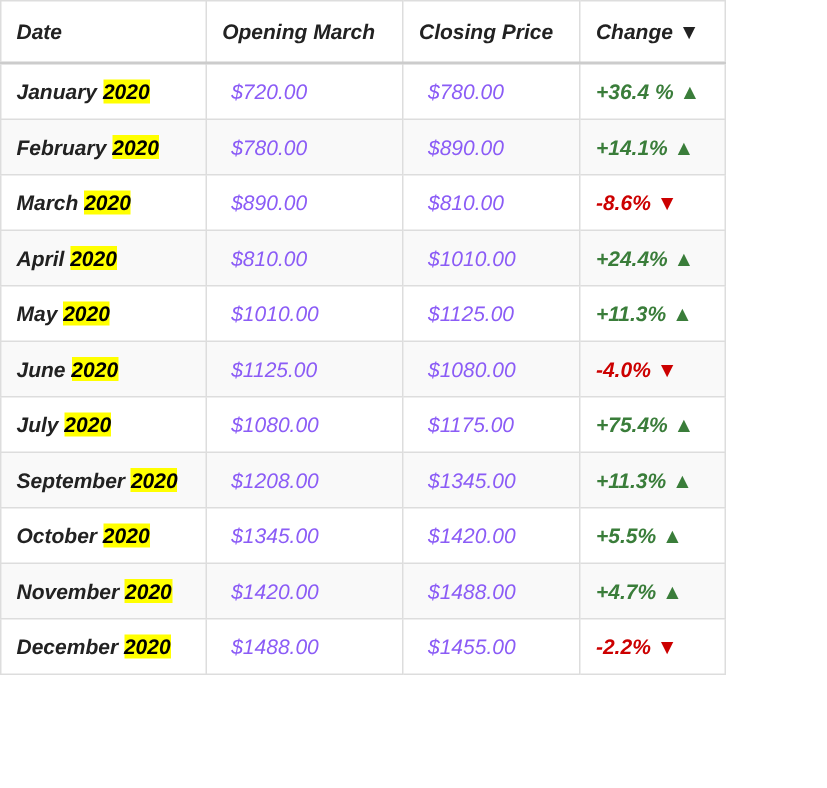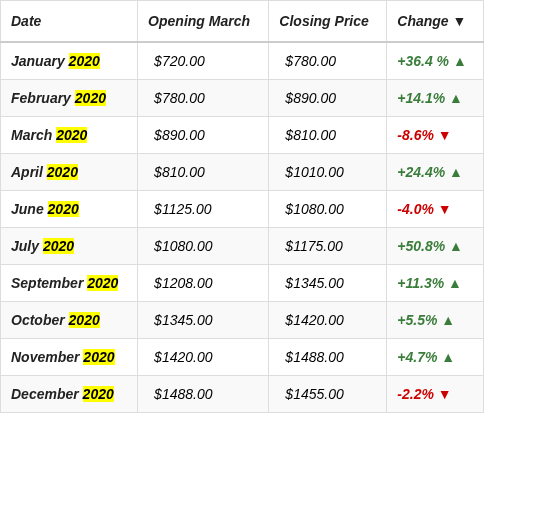--- a/index.html
+++ b/index.html
@@ -42,21 +42,21 @@
     .date-cell {
       font-weight: bold;
       color: #222;
       margin-top: 15px;
     }
     .year-highlight {
       background-color: yellow;
       color: #000;
     }
     .price {
-      color: #000000;
+      color: #8b5cf6;
       padding-left: 16px;
     }
     .change-positive {
       color: #3a7d3a;
       font-weight: bold;
     }
     .change-negative {
       color: #cc0000;
       font-weight: bold;
     }
@@ -98,30 +98,36 @@
         <td class="price">$810.00</td>
         <td class="change-negative arrow-down">-8.6%</td>
       </tr>
       <tr>
         <td class="date-cell">April <span class="year-highlight">2020</span></td>
         <td class="price">$810.00</td>
         <td class="price">$1010.00</td>
         <td class="change-positive arrow-up">+24.4%</td>
       </tr>
       <tr>
+        <td class="date-cell">May <span class="year-highlight">2020</span></td>
+        <td class="price">$1010.00</td>
+        <td class="price">$1125.00</td>
+        <td class="change-positive arrow-up">+11.3%</td>
+      </tr>
+      <tr>
         <td class="date-cell">June <span class="year-highlight">2020</span></td>
         <td class="price">$1125.00</td>
         <td class="price">$1080.00</td>
         <td class="change-negative arrow-down">-4.0%</td>
       </tr>
       <tr>
         <td class="date-cell">July <span class="year-highlight">2020</span></td>
         <td class="price">$1080.00</td>
         <td class="price">$1175.00</td>
-        <td class="change-positive arrow-up">+50.8%</td>
+        <td class="change-positive arrow-up">+75.4%</td>
       </tr>
       <tr>
         <td class="date-cell">September <span class="year-highlight">2020</span></td>
         <td class="price">$1208.00</td>
         <td class="price">$1345.00</td>
         <td class="change-positive arrow-up">+11.3%</td>
       </tr>
       <tr>
         <td class="date-cell">October <span class="year-highlight">2020</span></td>
         <td class="price">$1345.00</td>

